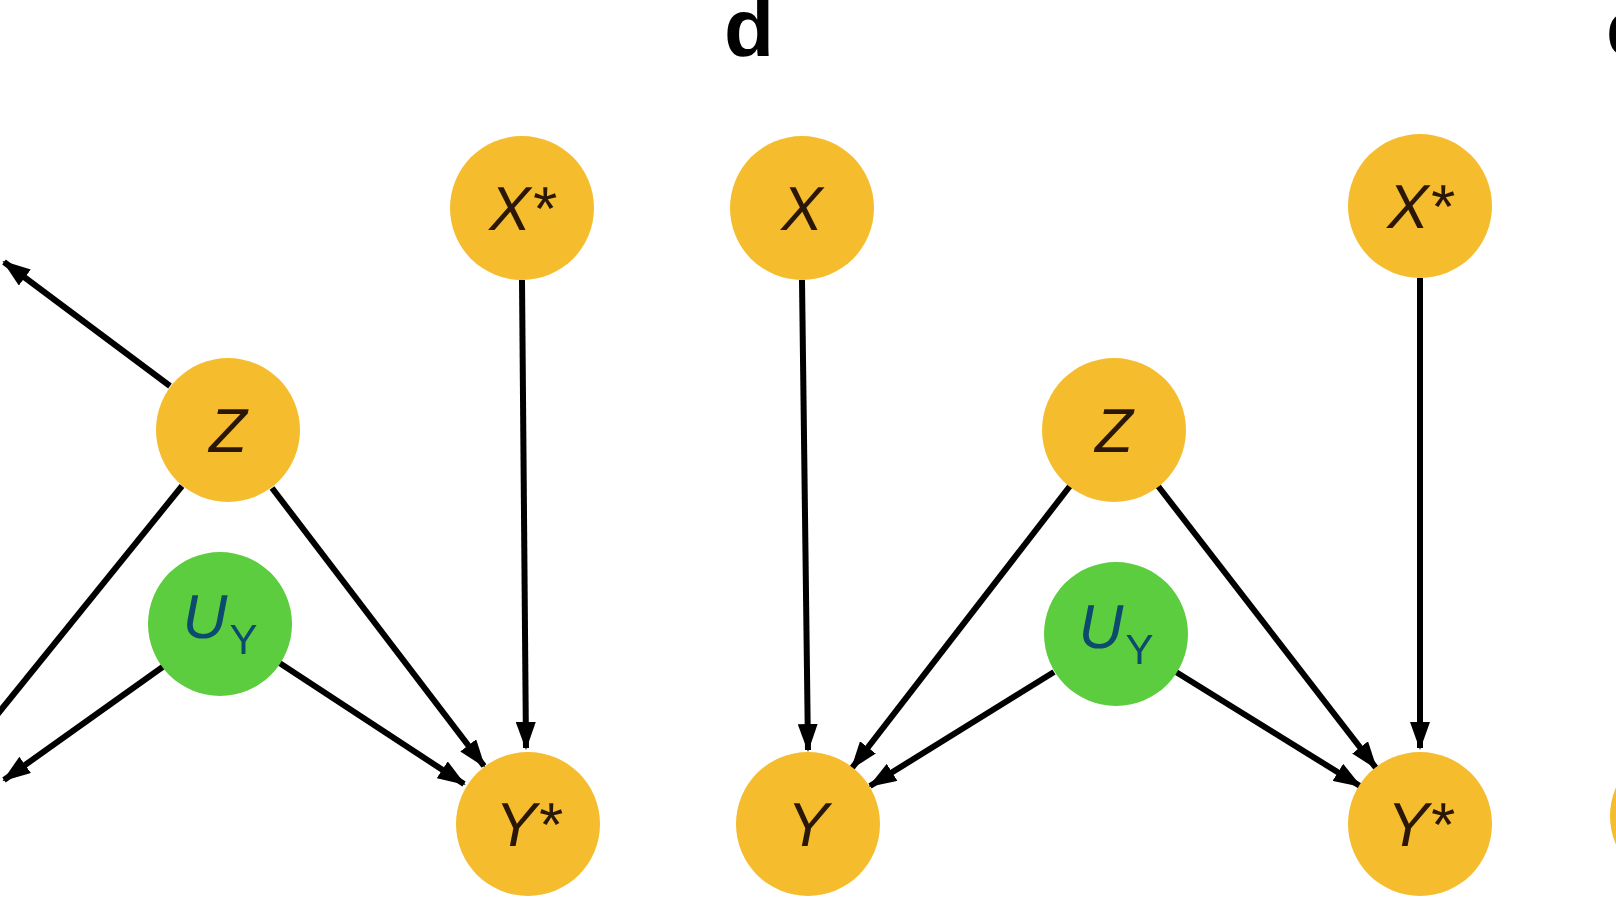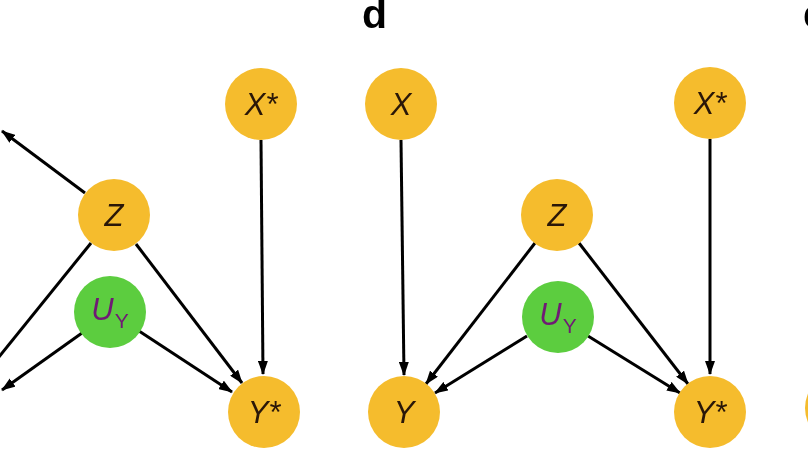--- a/index.html
+++ b/index.html
@@ -25,21 +25,21 @@
     align-items: center;
     justify-content: center;
   }
   .node .nl {
     font-style: italic;
     font-size: 31px;
     line-height: 1;
     white-space: nowrap;
   }
   .node.observed .nl { color: #2a1708; }
-  .node.unobserved .nl { color: #701a75; }
+  .node.unobserved .nl { color: #0c4a6e; }
   .node .sub {
     font-style: normal;
     font-size: 21px;
     vertical-align: -8px;
     margin-left: 1px;
   }
   .panel-label {
     position: absolute;
     top: -6px;
     font-weight: bold;

